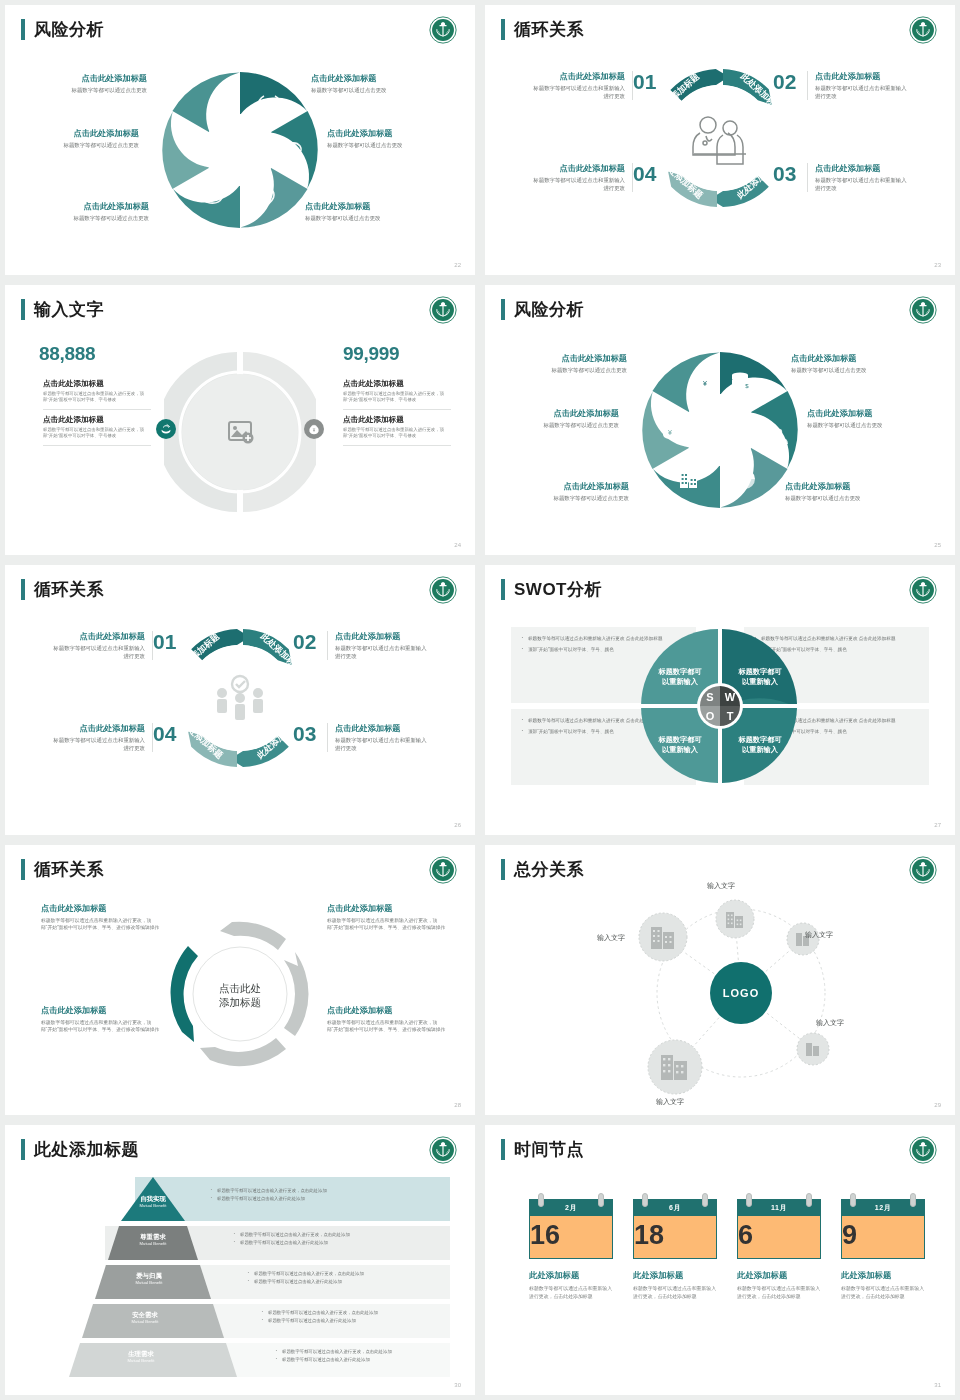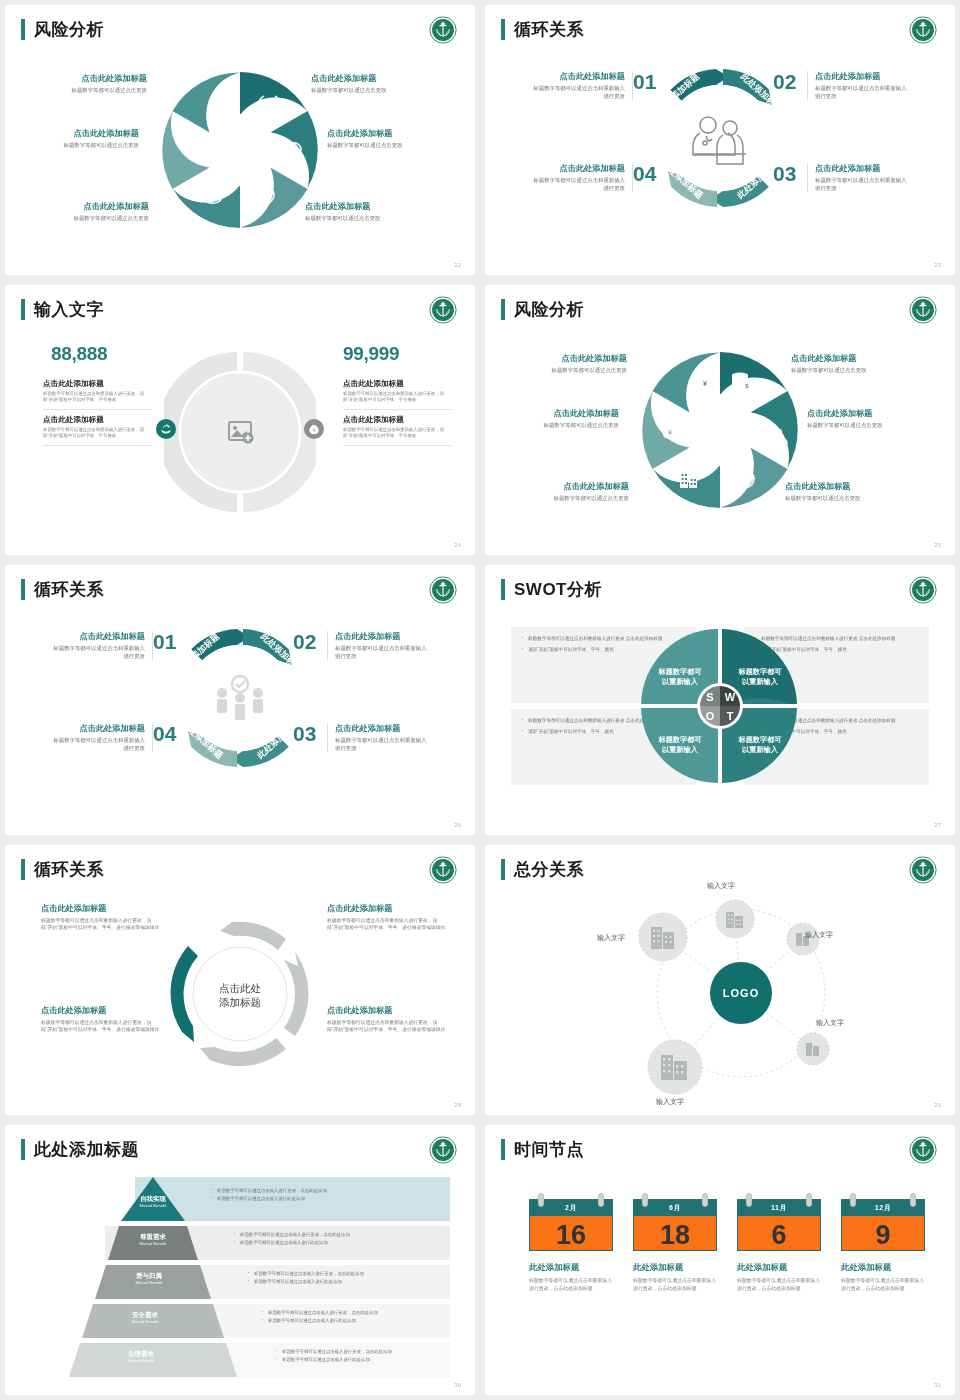--- a/index.html
+++ b/index.html
@@ -83,21 +83,21 @@
   .mas-lbl .en { font-size:4.2px; line-height:6px; opacity:.92; }
   .mas-ul { position:absolute; list-style:none; }
   .mas-ul li { font-size:4.4px; color:#6b6f6e; line-height:7.6px; position:relative; padding-left:7px; }
   .mas-ul li:before { content:"·"; position:absolute; left:0; top:-1px; font-size:8px; color:#9a9e9d; }
 
   
   .cal-col { position:absolute; width:88px; }
   .cal { position:relative; width:84px; }
   .cal-ring { position:absolute; top:-6px; width:6px; height:14px; background:#cfd3d2; border-radius:3px; border:1px solid #b9bdbc; }
   .cal-top { background:#20716f; color:#fff; text-align:center; font-size:7px; font-weight:bold; padding:4px 0 3px; letter-spacing:.5px;}
-  .cal-body { border:1px solid #20716f; border-top:none; background:#f97316; text-align:center; padding:4px 0 0; }
+  .cal-body { border:1px solid #20716f; border-top:none; background:#fdba74; padding:4px 0 8px; }
   .cal-day { font-size:27px; font-weight:bold; color:#333; line-height:30px; }
   .cal-h { font-size:8.4px; font-weight:bold; color:#2b7c7f; margin-top:11px; line-height:11px;}
   .cal-p { font-size:4.9px; color:#7b7f7e; line-height:7.6px; margin-top:4px; }
 </style>
 </head>
 <body>
 
 <div class="grid">
 
 <div class="slide">
@@ -286,21 +286,21 @@
     </svg>
   </div>
   <div style="position:absolute; left:299px; top:134px; width:20px; height:20px; border-radius:50%; background:#8b8f8e; display:flex; align-items:center; justify-content:center;">
     <svg width="12" height="12" viewBox="0 0 16 16">
       <path d="M5 4 h6 q4 3 3 7 q-1 4-6 4 q-5 0-6-4 q-1-4 3-7z" fill="#fff"></path>
       <path d="M5 4 q3-2 6 0" fill="none" stroke="#fff" stroke-width="1.2"></path>
       <text x="8" y="12" font-size="6" text-anchor="middle" fill="#8b8f8e" font-family="'Liberation Sans',sans-serif">¥</text>
     </svg>
   </div>
 
-  <div class="dc-num" style="left:46px; top:58px;text-align:center;">88,888</div>
+  <div class="dc-num" style="left:34px; top:58px;text-align:center;">88,888</div>
   <div class="dc-num" style="left:338px; top:58px;">99,999</div>
 
   <div class="dc-col" style="left:38px; top:94px;">
     <div class="dc-item">
       <div class="dc-h">点击此处添加标题</div>
       <div class="dc-p">标题数字等都可以通过点击和重新输入进行更改，顶部“开始”面板中可以对字体、字号修改</div>
     </div>
     <div class="dc-item">
       <div class="dc-h">点击此处添加标题</div>
       <div class="dc-p">标题数字等都可以通过点击和重新输入进行更改，顶部“开始”面板中可以对字体、字号修改</div>

